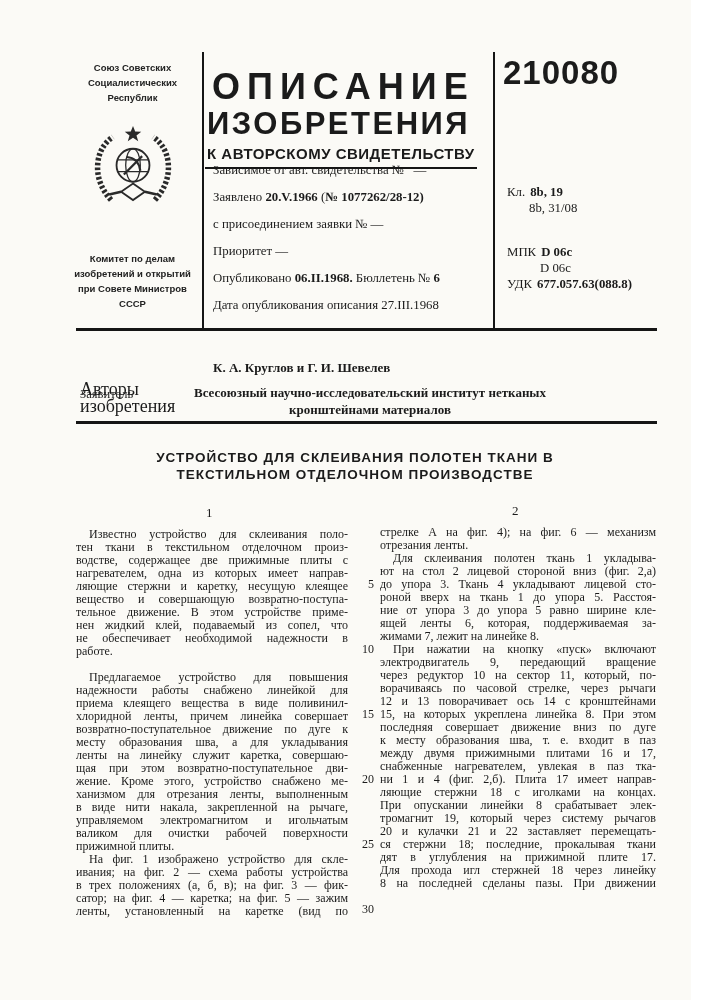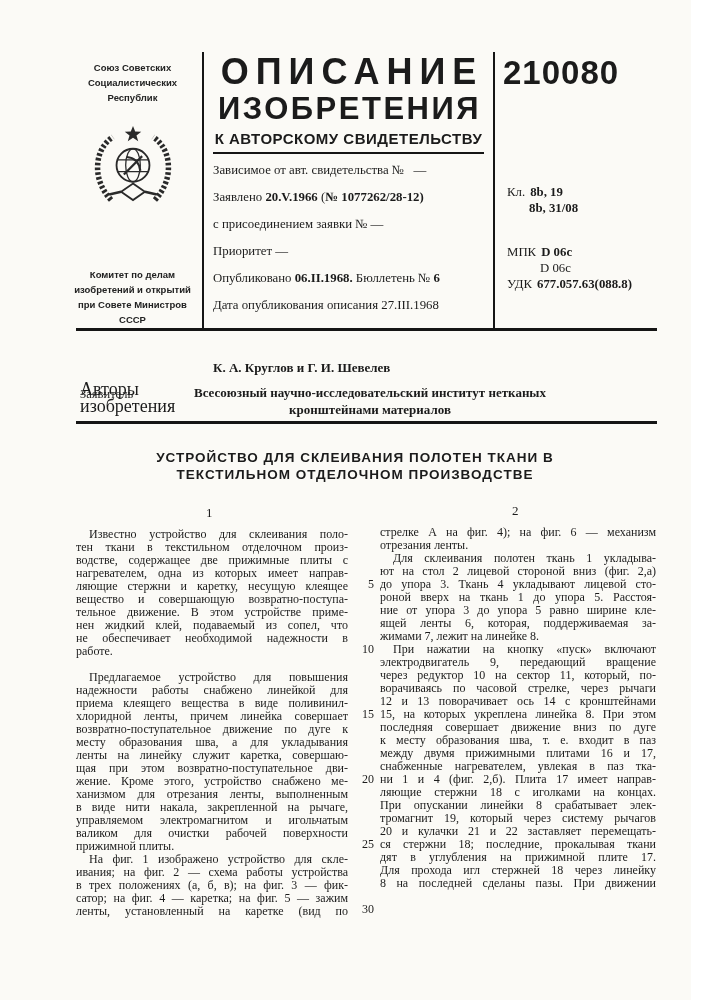--- a/index.html
+++ b/index.html
@@ -9,52 +9,52 @@
     font-family:"Liberation Serif",serif;
     overflow:hidden;
   }
   
   .left-block{position:absolute;left:40px;top:60px;width:185px;text-align:center;}
   .union-name,.committee-name{
     font-family:"Liberation Sans",sans-serif;font-weight:bold;
     font-size:9.5px;line-height:15px;color:#222;
   }
   .emblem{display:block;margin:20px auto 0;width:92px;height:86px;}
-  .committee-name{margin-top:56px;}
+  .committee-name{margin-top:40px;}
   
   .vline{position:absolute;top:52px;height:278px;width:2px;background:#151515;}
   .vline-left{left:202px;}
   .vline-right{left:493px;}
   .rule{position:absolute;left:76px;width:581px;height:3px;background:#151515;}
   .rule1{top:328px;}
   .rule2{top:421px;}
   
   .title-block{
-    position:absolute;left:205px;top:52px;width:287px;text-align:center;
+    position:absolute;left:205px;top:67px;width:287px;
     font-family:"Liberation Sans",sans-serif;font-weight:bold;
   }
   .doc-type1{font-size:36px;line-height:40px;letter-spacing:7px;padding-left:7px;}
   .doc-type2{font-size:31px;line-height:34px;letter-spacing:2.5px;padding-left:2px;}
   .doc-subtitle{
     display:inline-block;font-size:15px;letter-spacing:0.5px;
     margin-top:4px;padding:0 2px 5px 2px;border-bottom:2.5px solid #151515;
   }
   .doc-number{
     position:absolute;left:503px;top:54px;
     font-family:"Liberation Sans",sans-serif;font-weight:bold;
     font-size:33px;letter-spacing:1px;
   }
   
   .info-lines{position:absolute;left:213px;top:157px;width:278px;font-size:12.8px;}
   .info-line{height:27px;line-height:27px;white-space:nowrap;}
   
   .classification{position:absolute;left:507px;top:184px;width:195px;font-size:12.8px;}
   .cls-line{line-height:16px;white-space:nowrap;}
   .cls-line .cls-label{margin-right:5px;}
-  .cls-indent1{padding-left:22px;font-weight:bold;}
+  .cls-indent1{padding-left:22px;}
   .cls-indent2{padding-left:33px;}
   .cls-gap{height:28px;}
   
   .authors-label{position:absolute;left:80px;top:344px;font-size:18px;line-height:17px;margin-top:37px;}
   .authors-value{position:absolute;left:213px;top:360px;width:350px;text-align:left;
     font-weight:bold;font-size:13px;}
   .applicant-label{position:absolute;left:80px;top:387px;font-size:12.5px;}
   .applicant-value{position:absolute;left:150px;top:384px;width:440px;text-align:center;
     font-weight:bold;font-size:13px;line-height:17px;}
   

